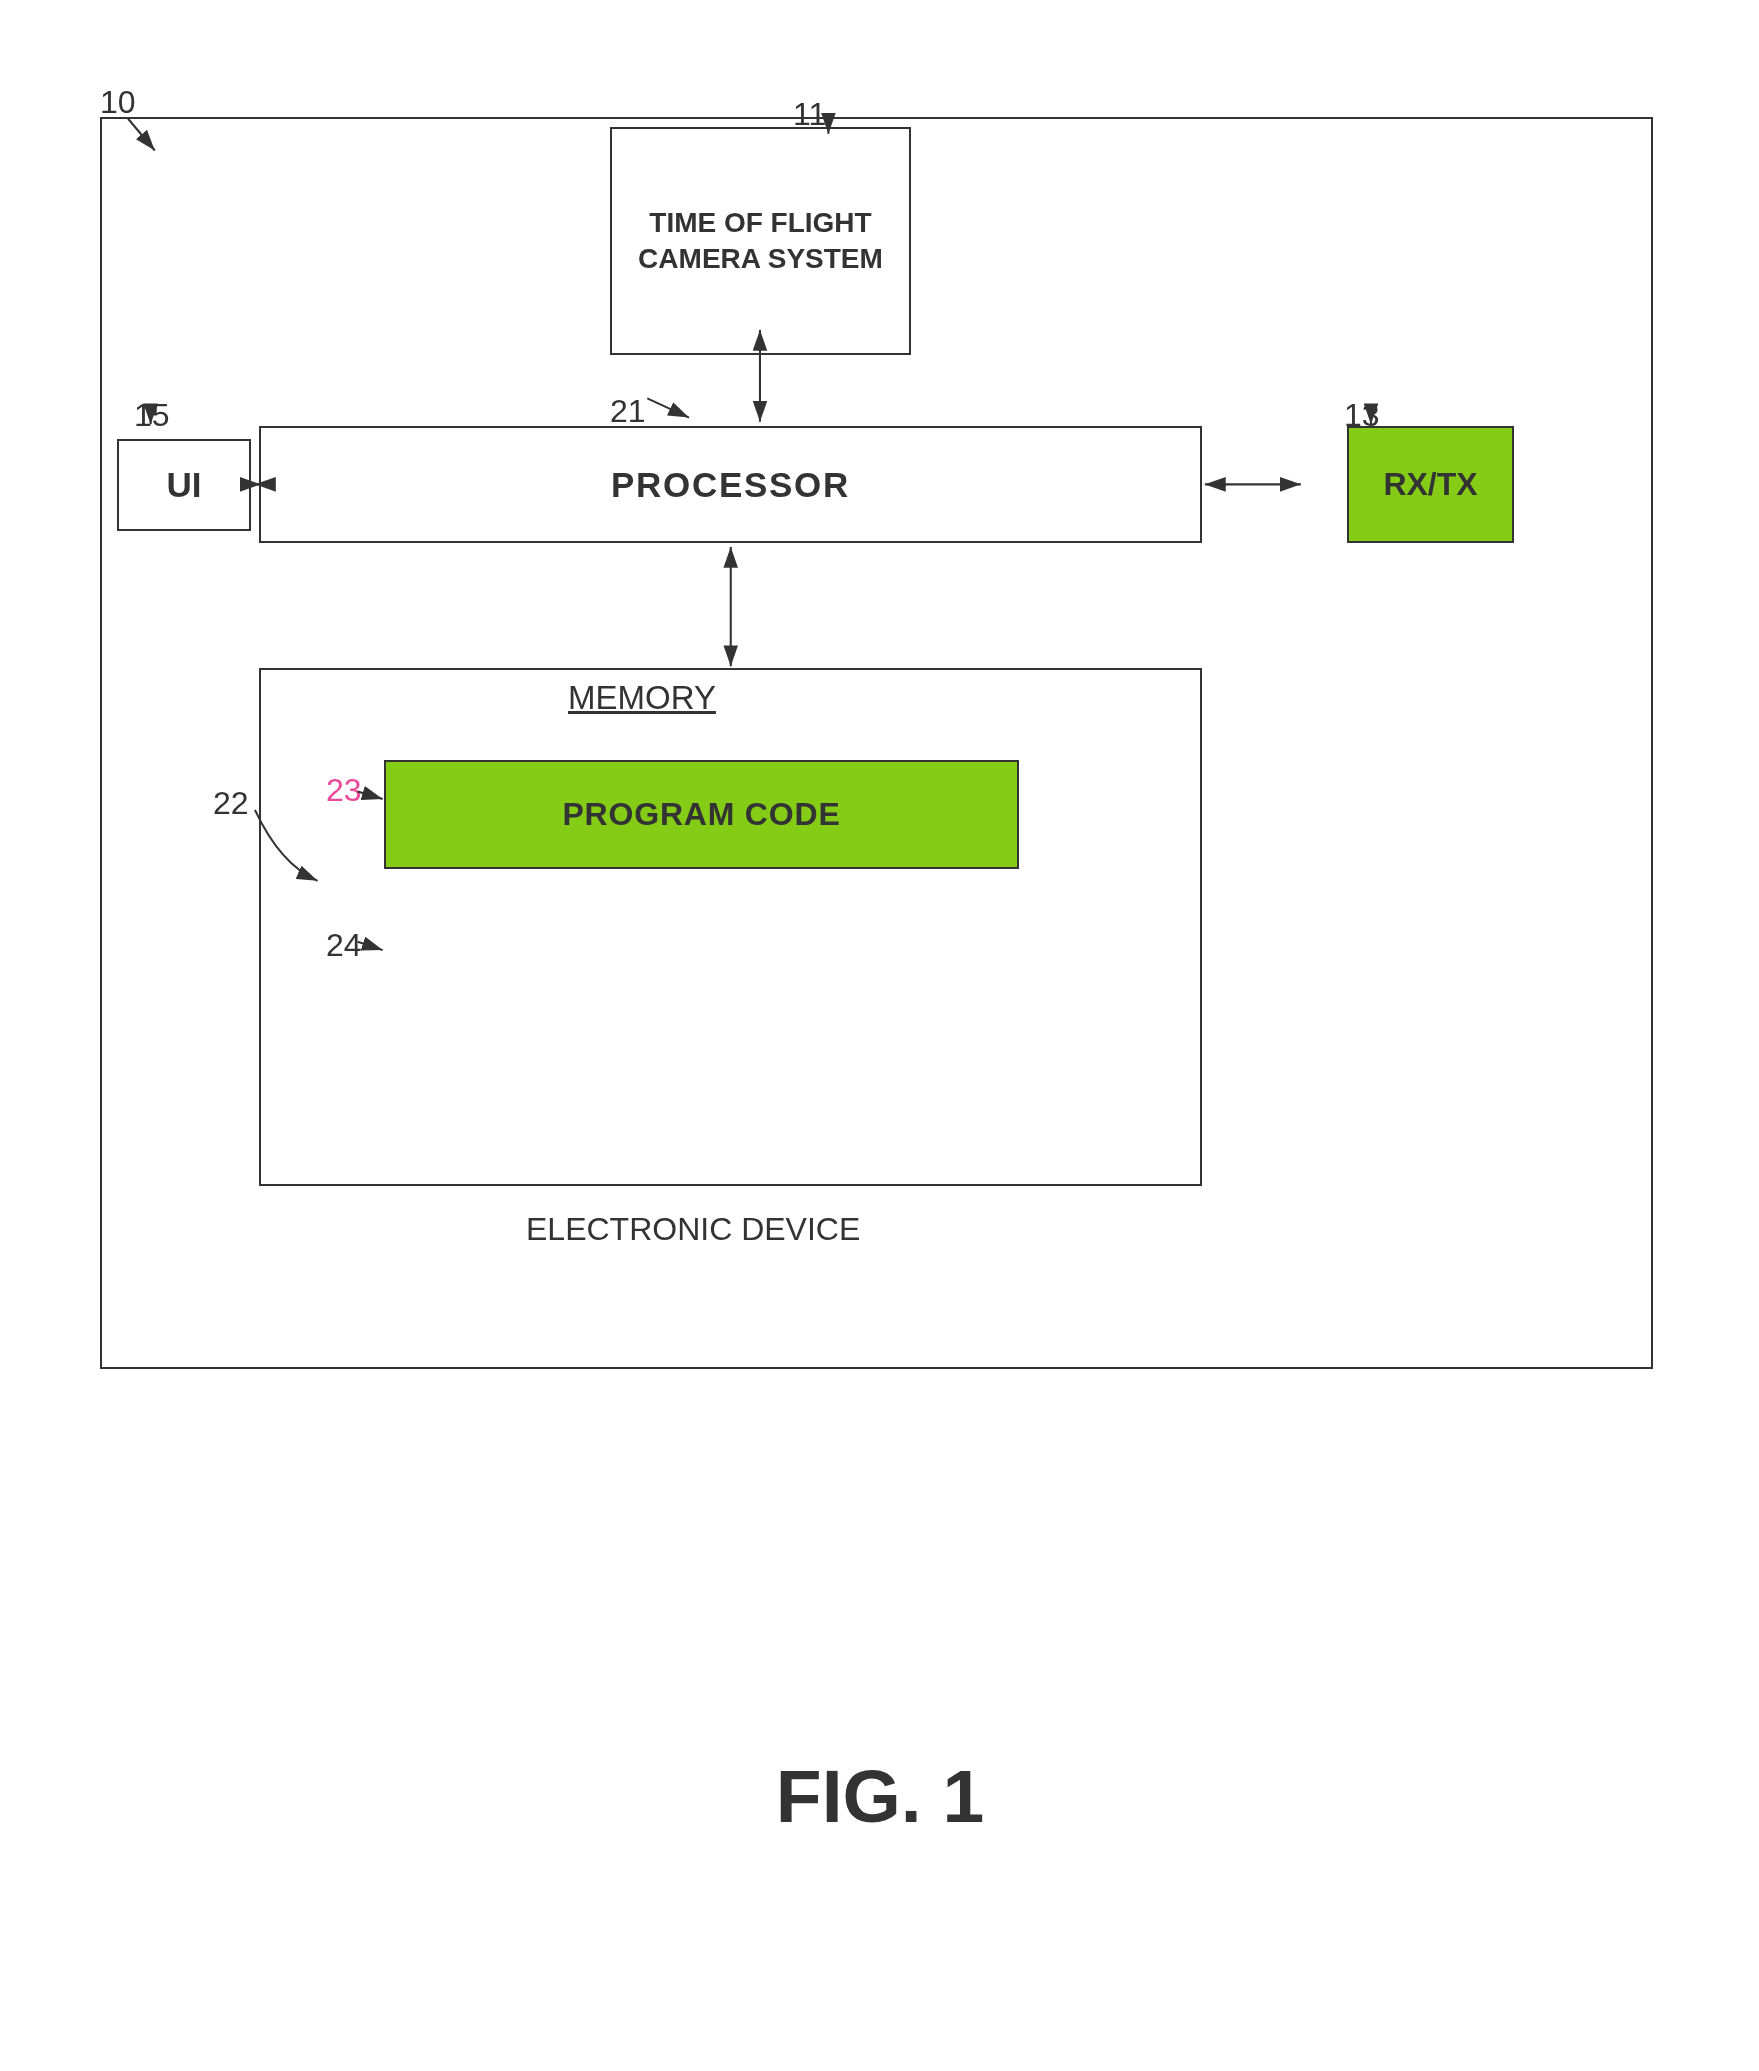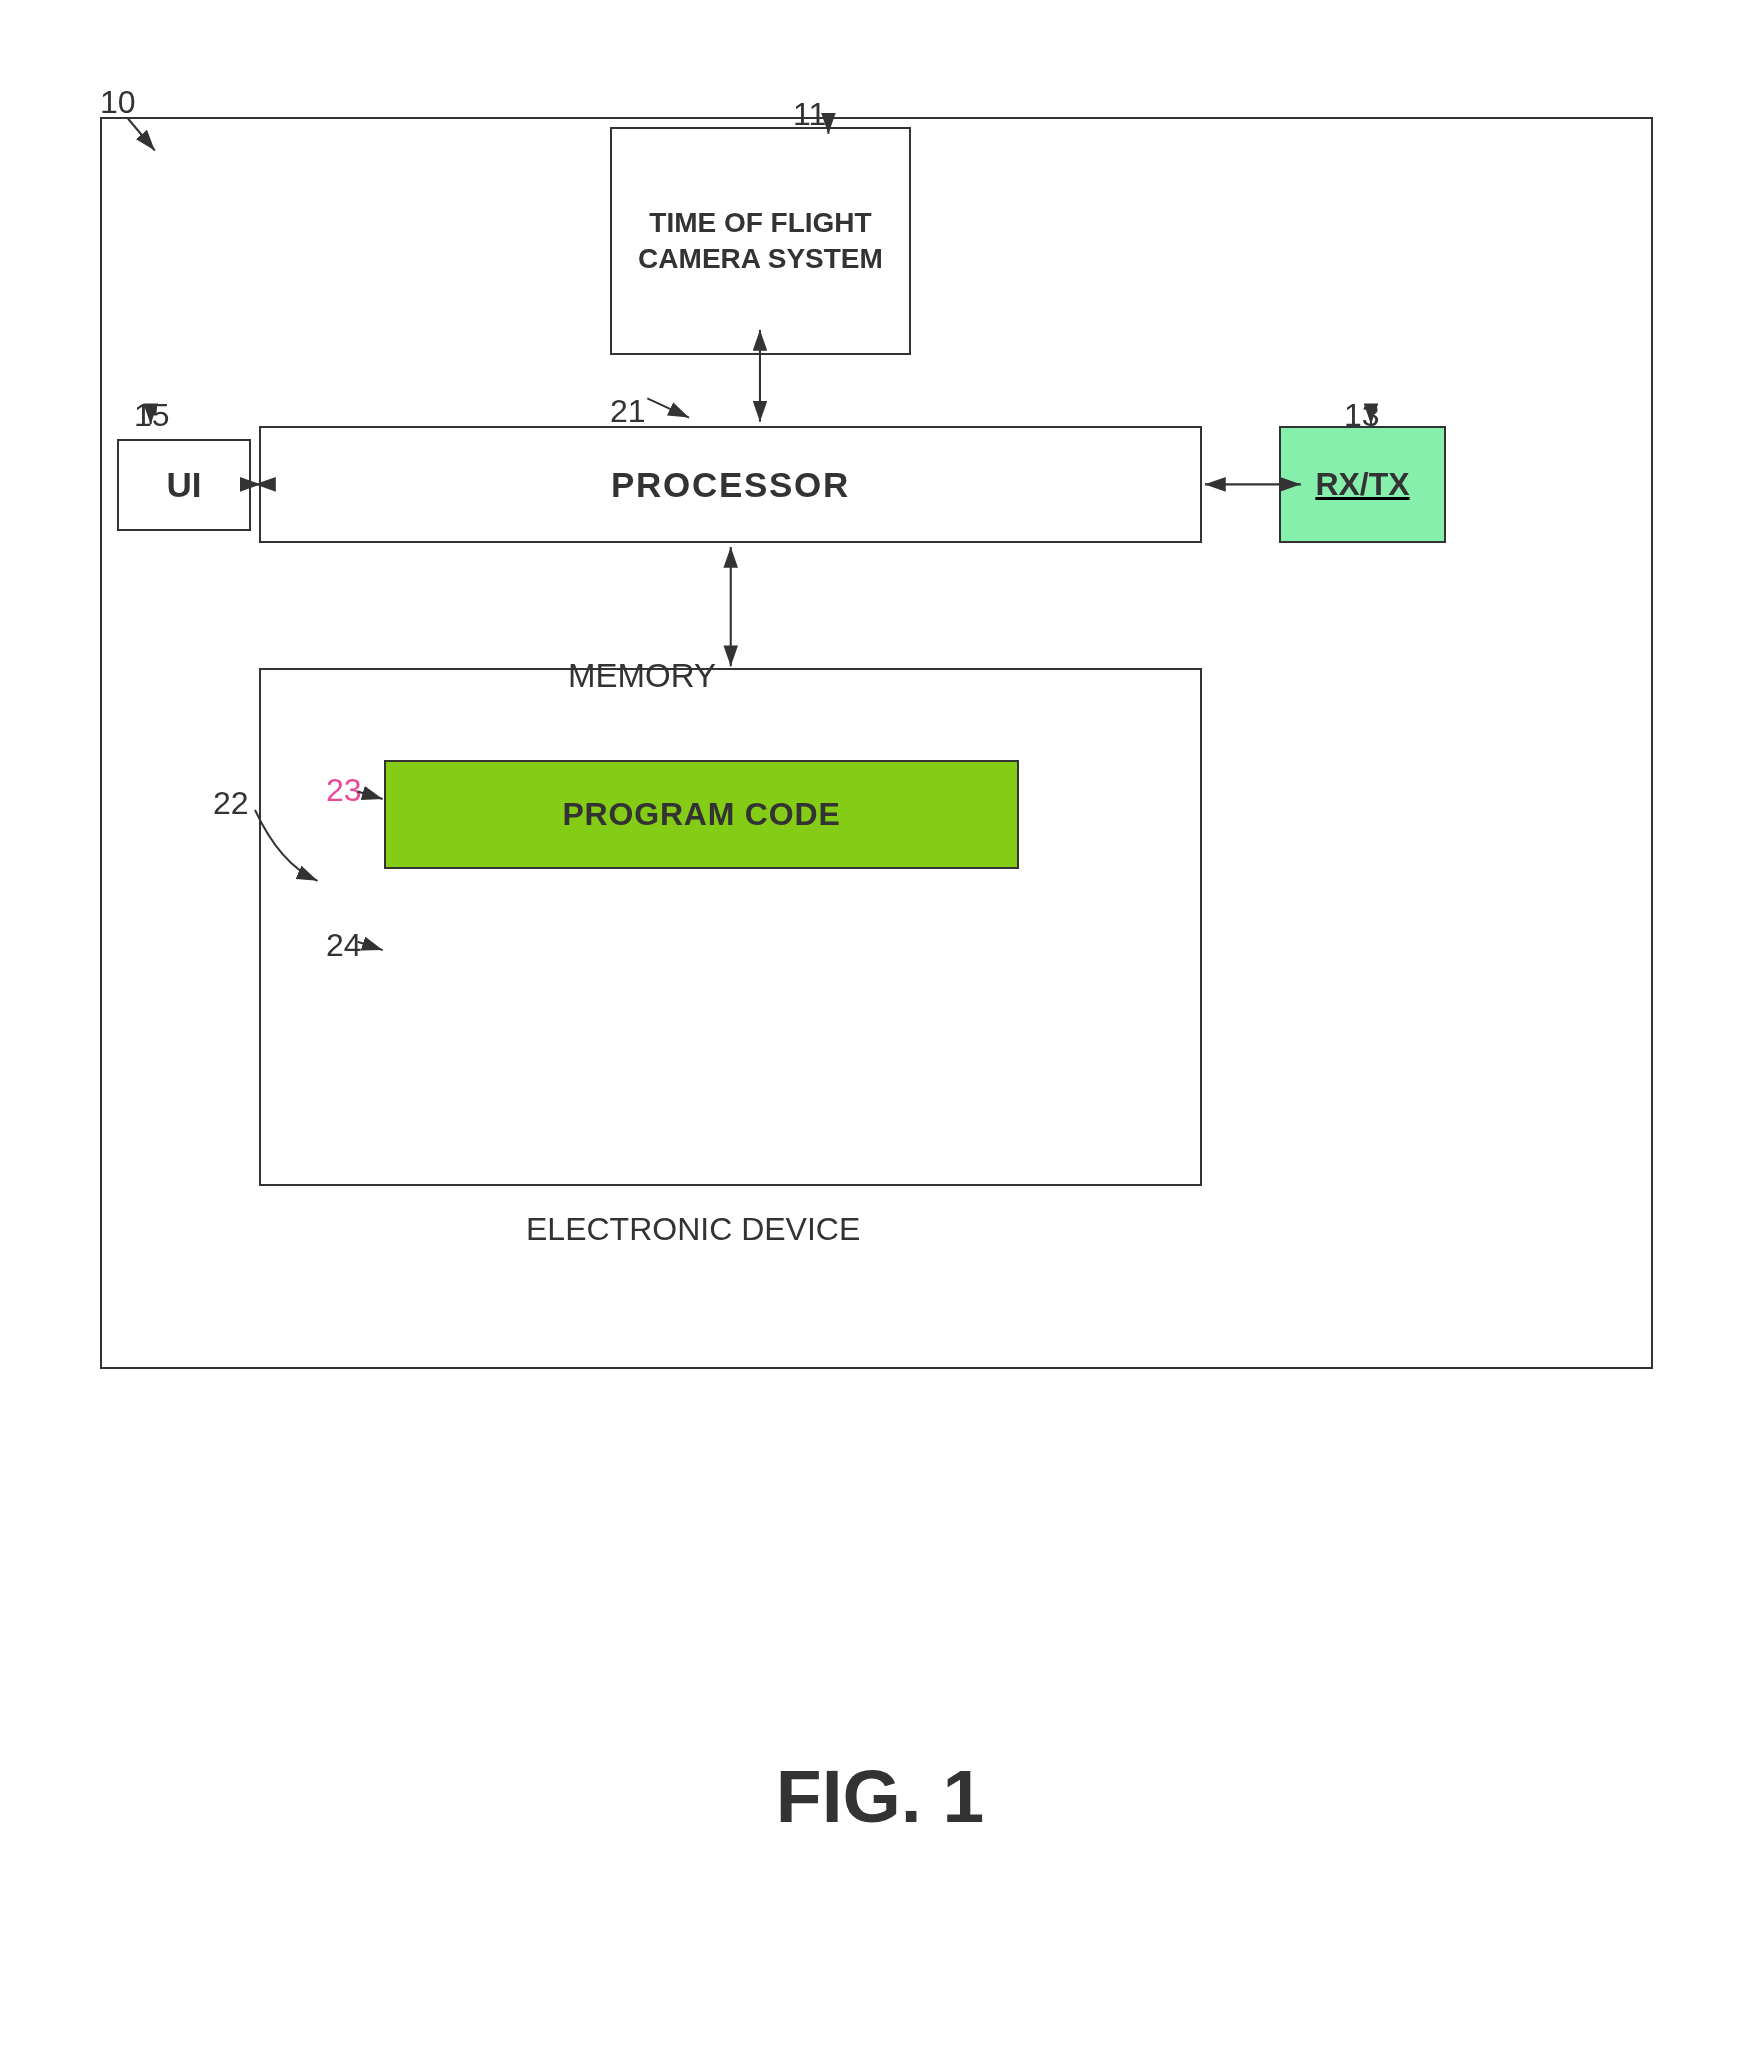--- a/index.html
+++ b/index.html
@@ -128,29 +128,28 @@
       top: 330px;
       left: 67px;
       font-size: 32px;
       color: #333;
     }
 
     
     .rxtx-box {
       position: absolute;
       top: 359px;
-      left: 1212px;
+      left: 1280px;
       width: 167px;
       height: 117px;
       border: 2.5px solid #333;
-      background: #86efac;
-      display: flex;
-      align-items: center;
-      justify-content: center;
-      text-decoration: underline;
+      background: #84cc16;
+      display: flex;
+      align-items: center;
+      justify-content: center;
     }
 
     .rxtx-label {
       font-size: 32px;
       font-weight: bold;
       color: #333;
     }
 
     
     .label-13 {
@@ -167,25 +166,26 @@
       top: 601px;
       left: 192px;
       width: 943px;
       height: 518px;
       border: 2.5px solid #333;
       background: #fff;
     }
 
     .memory-title {
       position: absolute;
-      top: 590px;
+      top: 612px;
       left: 501px;
       font-size: 33px;
       font-weight: normal;
       color: #333;
+      text-decoration: underline;
     }
 
     
     .label-22 {
       position: absolute;
       top: 718px;
       left: 146px;
       font-size: 32px;
       color: #333;
     }

